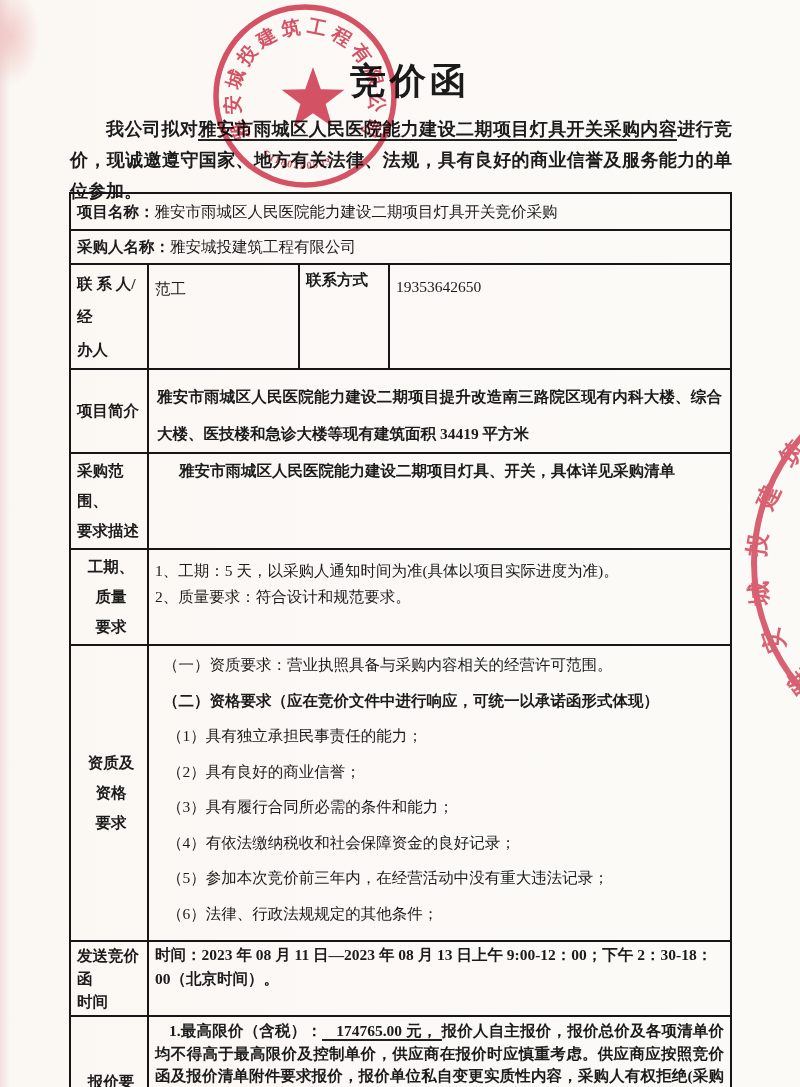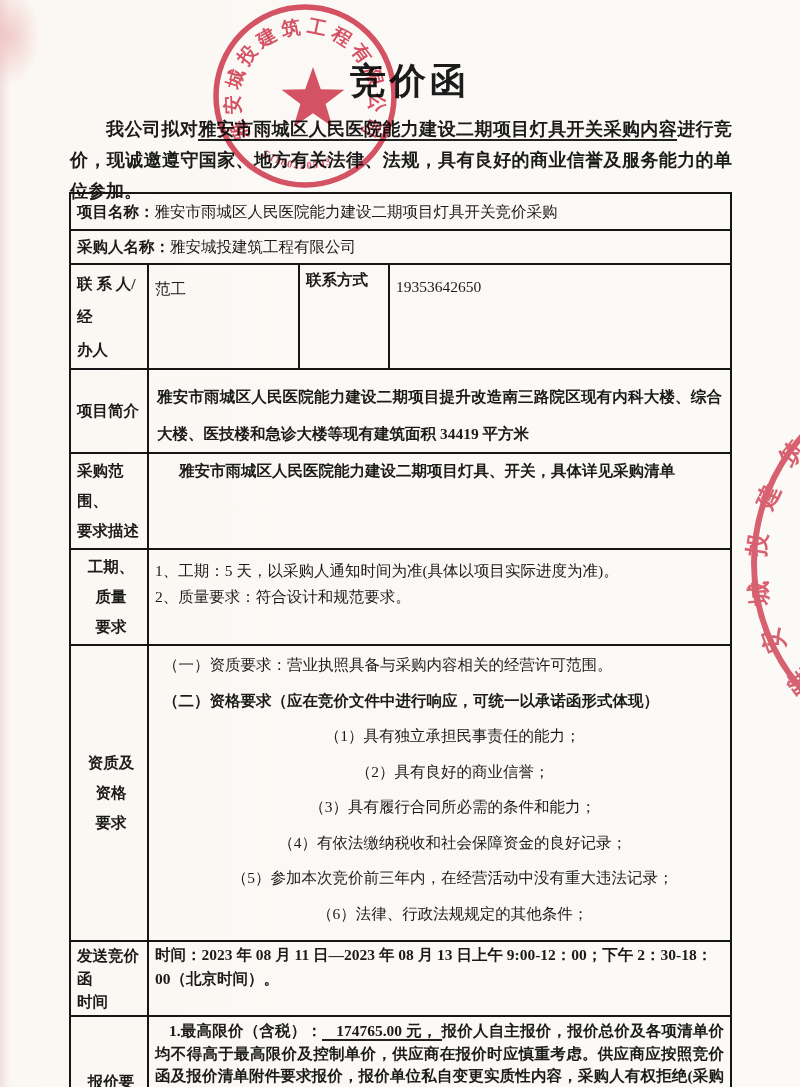--- a/index.html
+++ b/index.html
@@ -22,21 +22,21 @@
   .lab-c{text-align:center;padding-left:10px;}
   .r1{height:37px;padding-left:33px;} .r2{height:34px;} .r3{height:75px;} .r4{height:74px;}
   .r5{height:76px;} .r6{height:74px;} .r7{height:293px;} .r8{height:50px;} .r9{height:161px;}
   .vtop{vertical-align:top;}
   .bold{font-weight:700;}
   .ov-cell{font-weight:700;line-height:37px;text-align:justify;padding:0 8px;}
   .scope-cell{padding-top:5px;padding-left:30px;font-weight:700;}
   .sched-cell{padding-top:8px;line-height:26px;}
   .qual-cell{padding:10px 8px 0 14px;}
   .qual-line{line-height:17px;margin:0 0 18.5px 0;}
-  .qual-line.indent{margin-left:20px;text-align:center;}
+  .qual-line.indent{margin-left:4px;}
   .qual-line.b{font-weight:700;}
   .time-cell{font-weight:700;line-height:24px;padding:1px 6px;}
   .quote-cell{font-weight:700;padding:3px 6px 0 6px;}
   .quote-cell p{margin:0;text-indent:14px;line-height:22.5px;text-align:justify;}
   .q-underline{border-bottom:2px solid #222;padding:0 4px 0 14px;}
   .contact-label{line-height:33px;}
   .lh23{line-height:23px;}
   
   .seal-top{position:absolute;left:205px;top:-4px;opacity:.88;mix-blend-mode:multiply;}
   .seal-right-wrap{position:absolute;left:738px;top:424px;width:62px;height:280px;

